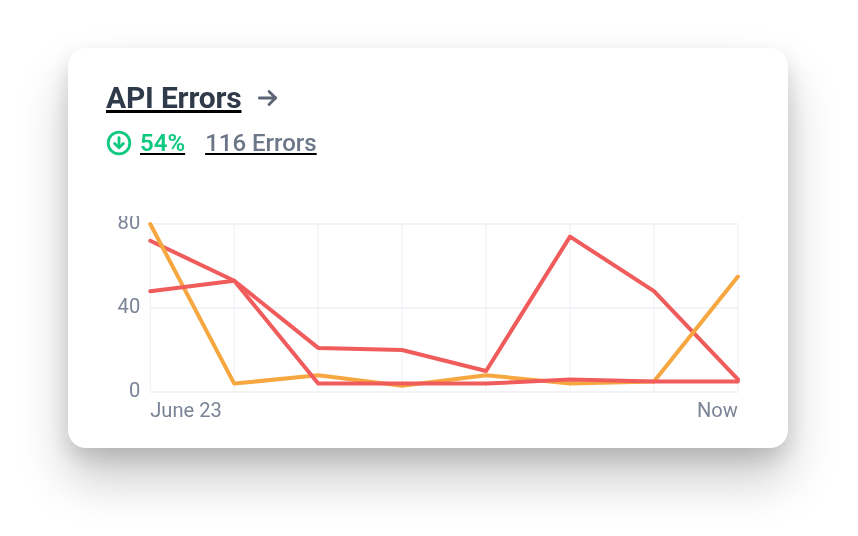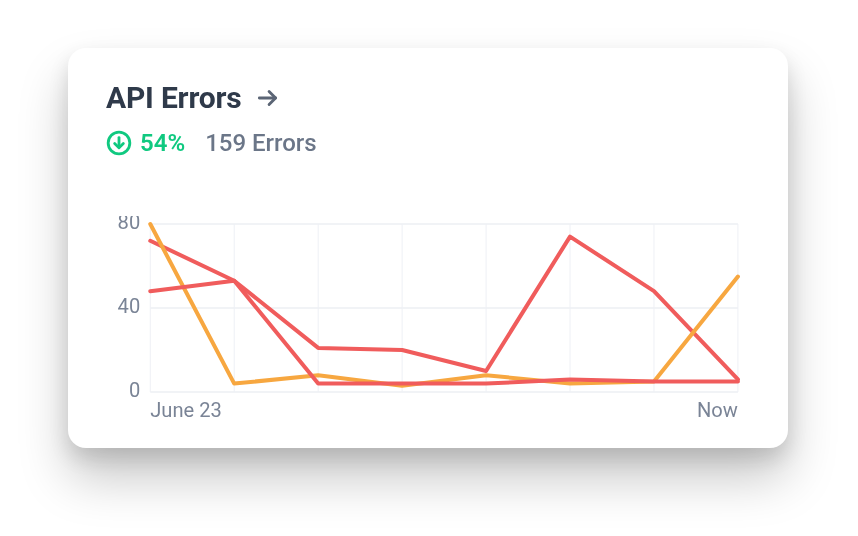--- a/index.html
+++ b/index.html
@@ -19,20 +19,21 @@
     position: absolute;
     left: 68px;
     top: 48px;
     width: 720px;
     height: 400px;
     background: #ffffff;
     border-radius: 18px;
     box-shadow: 0 30px 50px rgba(0,0,0,0.22), 0 10px 20px rgba(0,0,0,0.12);
     padding: 32px 24px 28px 38px;
     box-sizing: border-box;
+    text-decoration: underline;
   }
   .title-row {
     display: flex;
     align-items: center;
     gap: 14px;
   }
   .title {
     font-size: 30px;
     font-weight: 700;
     color: #2f3a4a;
@@ -124,21 +125,21 @@
       <span class="trend">
         <span class="trend-icon">
           <svg viewBox="0 0 24 24" width="26" height="26" fill="none" stroke="#10c980" stroke-width="2.6" stroke-linecap="round" stroke-linejoin="round">
             <circle cx="12" cy="12" r="10"></circle>
             <line x1="12" y1="7" x2="12" y2="16"></line>
             <polyline points="8 12.5 12 16.5 16 12.5"></polyline>
           </svg>
         </span>
         <span>54%</span>
       </span>
-      <span class="count">159 Errors</span>
+      <span class="count">116 Errors</span>
     </div>
 
     <div class="chart-wrap">
       <svg class="chart-svg" id="chart-svg" viewBox="0 0 640 212" preserveAspectRatio="none">
           <line x1="44" y1="176" x2="628" y2="176" class="gridline"></line>
           <text x="34" y="176" class="y-tick-label">0</text>
           <line x1="44" y1="92" x2="628" y2="92" class="gridline"></line>
           <text x="34" y="92" class="y-tick-label">40</text>
           <line x1="44" y1="8" x2="628" y2="8" class="gridline"></line>
           <text x="34" y="8" class="y-tick-label">80</text>

